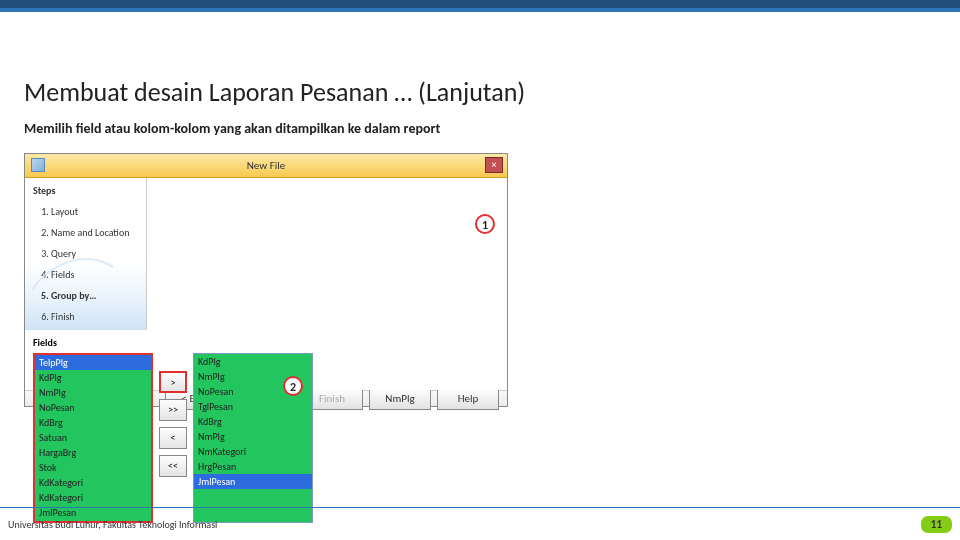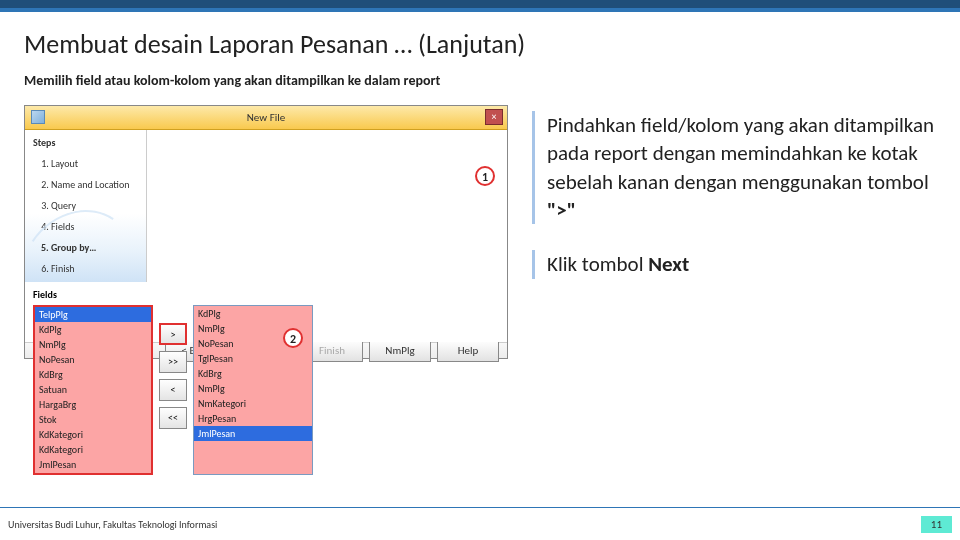--- a/index.html
+++ b/index.html
@@ -1,55 +1,55 @@
 <!DOCTYPE html>
 <html><head>
 <meta charset="utf-8">
 <style>
   * { box-sizing: border-box; margin: 0; padding: 0; }
   body { width: 960px; height: 540px; font-family: Calibri, Arial, sans-serif; background: #fff; position: relative; overflow: hidden; }
   .top-bar { height: 8px; background: #1f4e79; width: 100%; }
   .top-accent { height: 4px; background: #2e75b6; width: 100%; }
   .content { padding: 16px 24px 0 24px; }
-  .title { font-size: 26px; font-weight: 400; color: #222; margin-bottom: 12px; }
+  .title { font-size: 26px; font-weight: 400; color: #222; margin-bottom: 12px; margin-top: 48px; }
   .subtitle { font-size: 14px; font-weight: bold; color: #222; margin-bottom: 16px; }
   .main-row { display: flex; gap: 24px; }
   .dialog-wrap { width: 484px; }
   .dialog { border: 1px solid #888; background: #fff; position: relative; }
   .dlg-title { background: linear-gradient(#fde9a9,#f9c94e); height: 24px; display: flex; align-items: center; justify-content: center; font-size: 11px; color: #333; position: relative; border-bottom: 1px solid #d0a020; }
   .dlg-cube { position: absolute; left: 6px; top: 4px; width: 14px; height: 14px; background: linear-gradient(135deg,#bcd7ef,#7fb0dc); border: 1px solid #5a8ab8; }
   .dlg-close { position: absolute; right: 4px; top: 3px; width: 18px; height: 16px; background: #c1504f; color: #fff; font-size: 10px; text-align: center; line-height: 14px; border: 1px solid #7a2d2d; }
   .dlg-body { display: flex; height: 212px; background: #fff; position: relative; flex-direction: column; }
   .steps-col { width: 122px; padding: 6px 8px; font-size: 10px; color: #333; border-right: 1px solid #ccc; background: linear-gradient(180deg,#fff 0%,#fff 55%,#e8f2fb 80%,#cfe3f6 100%); position: relative; }
   .steps-hdr { font-weight: bold; margin-bottom: 8px; }
   .steps-col ol { list-style: decimal; padding-left: 18px; }
   .steps-col li { margin-bottom: 1px; line-height: 1.3; margin-top: 8px; }
   .steps-col li.cur { font-weight: bold; }
   .swoosh { position: absolute; left: -10px; bottom: -10px; width: 120px; height: 80px; border: 2px solid #cfe3f6; border-color: #cfe3f6 transparent transparent transparent; border-radius: 80px 60px 0 0; transform: rotate(-12deg); opacity: .7; }
   .fields-area { flex: 1; padding: 6px 8px; font-size: 10px; position: relative; }
   .fields-hdr { font-weight: bold; margin-bottom: 4px; }
   .lists-row { display: flex; gap: 6px; align-items: flex-start; }
-  .listbox { width: 120px; height: 170px; border: 1px solid #7a9ac0; background: #fca5a5; overflow: hidden; }
+  .listbox { width: 120px; height: 170px; border: 1px solid #7a9ac0; background: #22c55e; overflow: hidden; }
   .listbox.left { border: 2px solid #e03030; }
   .listbox .item { padding: 1px 4px; font-size: 10px; white-space: nowrap; color: #222; }
   .listbox .item.sel { background: #2d6cdf; color: #fff; }
   .btn-col { display: flex; flex-direction: column; gap: 6px; padding-top: 18px; }
   .move-btn { width: 28px; height: 22px; border: 1px solid #888; background: linear-gradient(#fefefe,#e4e4e4); font-size: 10px; text-align: center; line-height: 20px; }
   .move-btn.hl { border: 2px solid #e03030; }
   .dlg-foot { border-top: 1px solid #ccc; height: 16px; display: flex; align-items: center; justify-content: flex-end; gap: 6px; padding: 0 8px; background: linear-gradient(#f8f8f8,#ececec); }
   .dlg-foot .btn { min-width: 62px; height: 22px; border: 1px solid #888; background: linear-gradient(#fefefe,#e2e2e2); font-size: 11px; text-align: center; line-height: 20px; color: #333; }
   .dlg-foot .btn.dis { color: #aaa; }
   .dlg-foot .btn.hl { border: 2px solid #e03030; }
   .marker { position: absolute; width: 20px; height: 20px; border: 2px solid #e03030; border-radius: 50%; background: #fff; font-size: 12px; font-weight: bold; color: #222; text-align: center; line-height: 18px; }
   .m1 { right: 12px; top: 36px; }
   .m2 { left: 258px; bottom: 10px; }
   .instructions { flex: 1; padding-top: 6px; }
   .inst-block { border-left: 3px solid #a6c4e8; padding: 0 0 0 12px; margin-bottom: 26px; font-size: 21px; line-height: 1.35; color: #222; }
   .footer { position: absolute; left: 0; bottom: 0; width: 100%; height: 22px; border-top: 1px solid #2e75b6; display: flex; align-items: center; justify-content: space-between; padding: 16px 8px; font-size: 10px; color: #333; }
-  .page-badge { background: #5eead4; padding: 2px 10px; font-weight: normal; font-size: 11px; }
+  .page-badge { background: #84cc16; padding: 2px 10px; font-weight: bold; font-size: 11px; border-radius: 7px; }
 </style>
 </head>
 <body>
 
 <div class="top-bar"></div>
 <div class="top-accent"></div>
 
 <div class="content">
   <h1 class="title">Membuat desain Laporan Pesanan … (Lanjutan)</h1>
   <div class="subtitle">Memilih field atau kolom-kolom yang akan ditampilkan ke dalam report</div>
@@ -116,27 +116,19 @@
           <div class="btn">&lt; Back</div>
           <div class="btn hl">Next &gt;</div>
           <div class="btn dis">Finish</div>
           <div class="btn">NmPlg</div>
           <div class="btn">Help</div>
           <div class="marker m2">2</div>
         </div>
       </div>
     </div>
 
-    <div class="instructions">
-      <div class="inst-block">
-        <span>Pindahkan field/kolom yang akan ditampilkan pada report dengan memindahkan ke kotak sebelah kanan dengan menggunakan tombol </span><b>"&gt;"</b>
-      </div>
-      <div class="inst-block">
-        <span>Klik tombol </span><b>Next</b>
-      </div>
-    </div>
   </div>
 </div>
 
 <div class="footer">
   <span>Universitas Budi Luhur, Fakultas Teknologi Informasi</span>
   <span class="page-badge">11</span>
 </div>
 
 </body></html>

